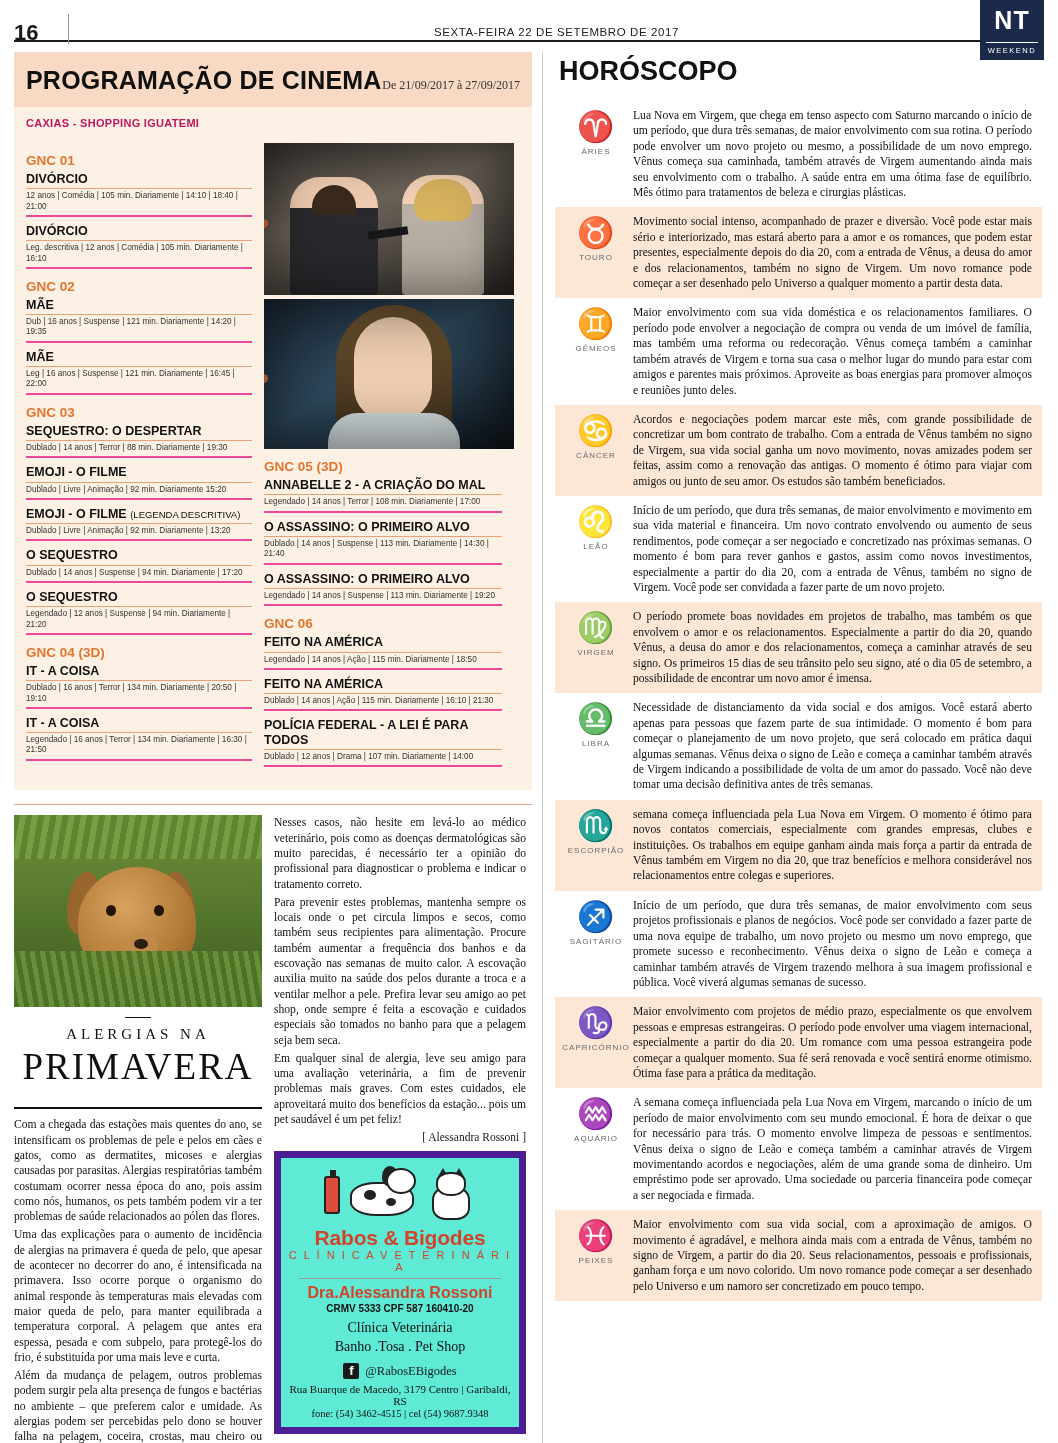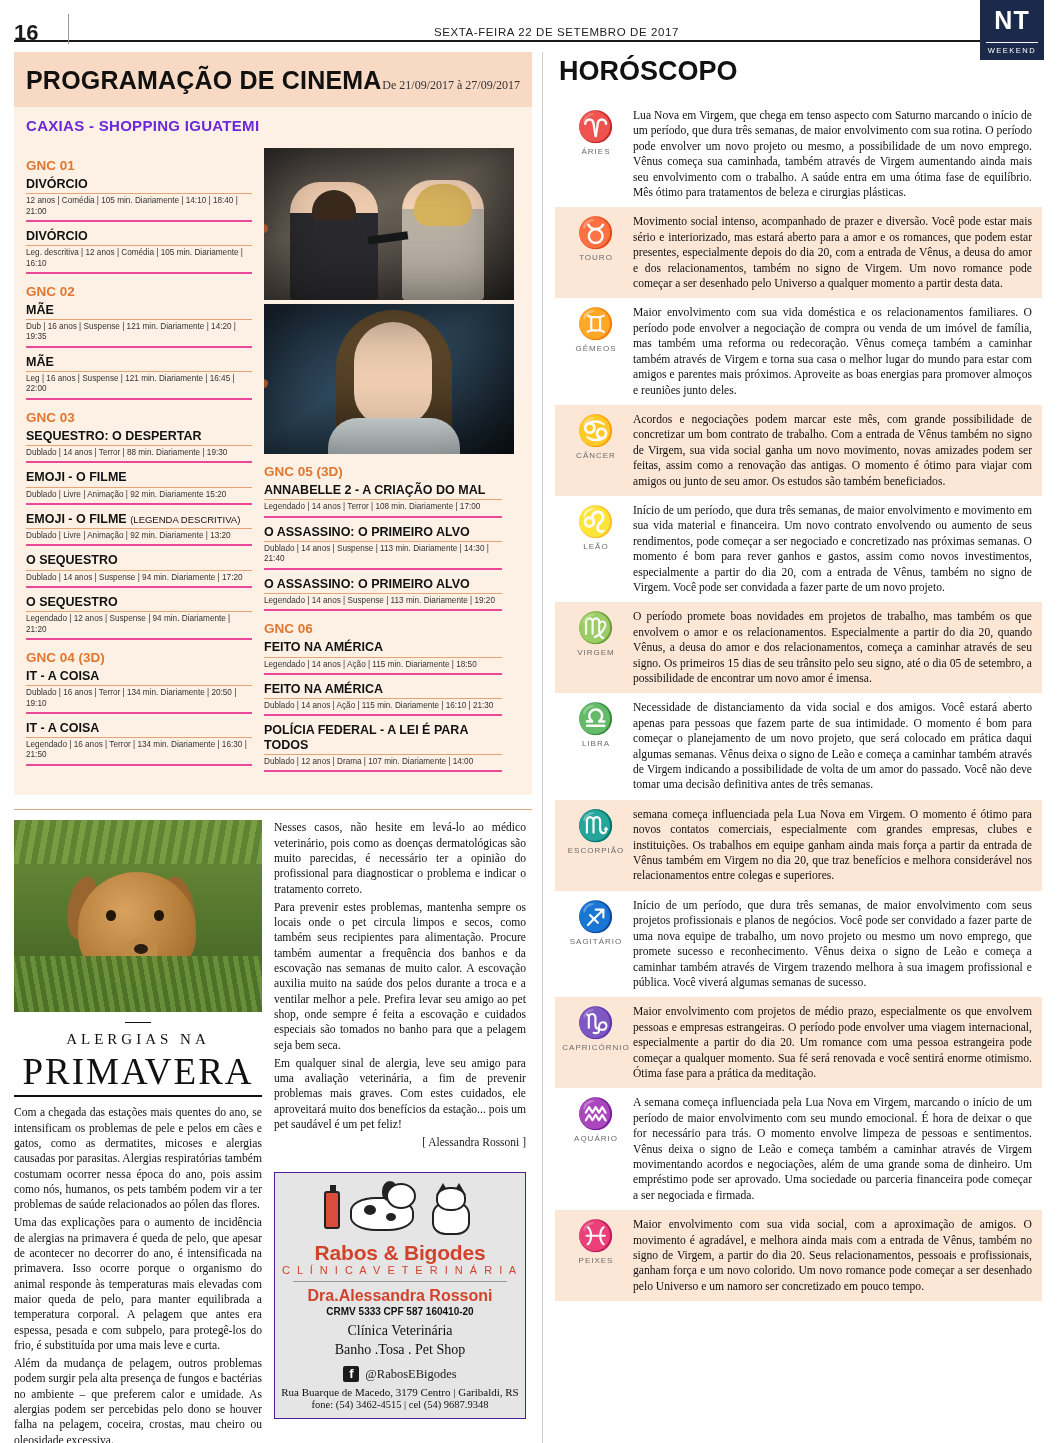--- a/index.html
+++ b/index.html
@@ -97,22 +97,22 @@
   .cinema-dates {
     font-family: "Liberation Serif", serif;
     font-size: 12px;
     color: #333;
   }
   .cinema-body { background: #fdf1e6; padding: 10px 12px 16px 12px; }
 
   .mall-name {
     font-family: "Liberation Sans", sans-serif;
     font-weight: bold;
-    font-size: 15px;
-    color: #6d28d9;
+    font-size: 11px;
+    color: #be185d;
     letter-spacing: 0.3px;
     margin-bottom: 14px;
   }
 
   .cine-cols { display: flex; gap: 12px; }
   .cine-col { width: 226px; }
   .cine-col.wide { width: 238px; }
 
   .screen-name {
     font-family: "Liberation Sans", sans-serif;
@@ -216,45 +216,45 @@
     color: #111;
     display: flex; align-items: center; justify-content: center; gap: 8px; flex-direction: column;
   }
   .pet-kicker .rule { display:inline-block; width: 26px; height: 1px; background:#111; }
   .pet-headline {
     font-family: "Liberation Serif", serif;
     font-size: 37px;
     letter-spacing: 2px;
     text-align: center;
     border-bottom: 2px solid #111;
-    padding-bottom: 2px;
+    padding-bottom: 19px;
     margin-top: 2px;
     color:#111;
   }
   .pet-body {
     font-family: "Liberation Serif", serif;
     font-size: 11.6px;
     line-height: 1.32;
     text-align: justify;
     margin-top: 8px;
     color: #111;
   }
   .pet-body p { margin: 0 0 3px 0; }
   .pet-right { width: 252px; }
   .pet-right .pet-body { margin-top: 0; }
   .byline { text-align: right; font-family:"Liberation Serif",serif; font-size:11.5px; margin-top:4px; }
 
   
   .vet-ad {
     width: 252px;
-    border: 1px solid #4c1d95;
-    margin-top: 24px;
+    border: 7px solid #4c1d95;
+    margin-top: 8px;
     padding: 6px 6px 8px 6px;
     text-align: center;
-    background: #e5e5e5;
+    background: #5eead4;
   }
   .vet-logo-row { display:flex; align-items:center; justify-content:center; gap:6px; height: 62px; }
   .vet-dog {
     width: 74px; height: 58px; position: relative;
   }
   .vet-dog .body{position:absolute;left:4px;top:16px;width:64px;height:34px;background:#fff;border:2px solid #222;border-radius:40% 45% 40% 40%;}
   .vet-dog .spot1{position:absolute;left:18px;top:24px;width:12px;height:10px;background:#222;border-radius:50%;}
   .vet-dog .spot2{position:absolute;left:40px;top:32px;width:10px;height:8px;background:#222;border-radius:50%;}
   .vet-dog .head{position:absolute;left:40px;top:2px;width:30px;height:26px;background:#fff;border:2px solid #222;border-radius:50%;}
   .vet-dog .ear{position:absolute;left:36px;top:0px;width:16px;height:20px;background:#222;border-radius:50% 50% 40% 40%;}

